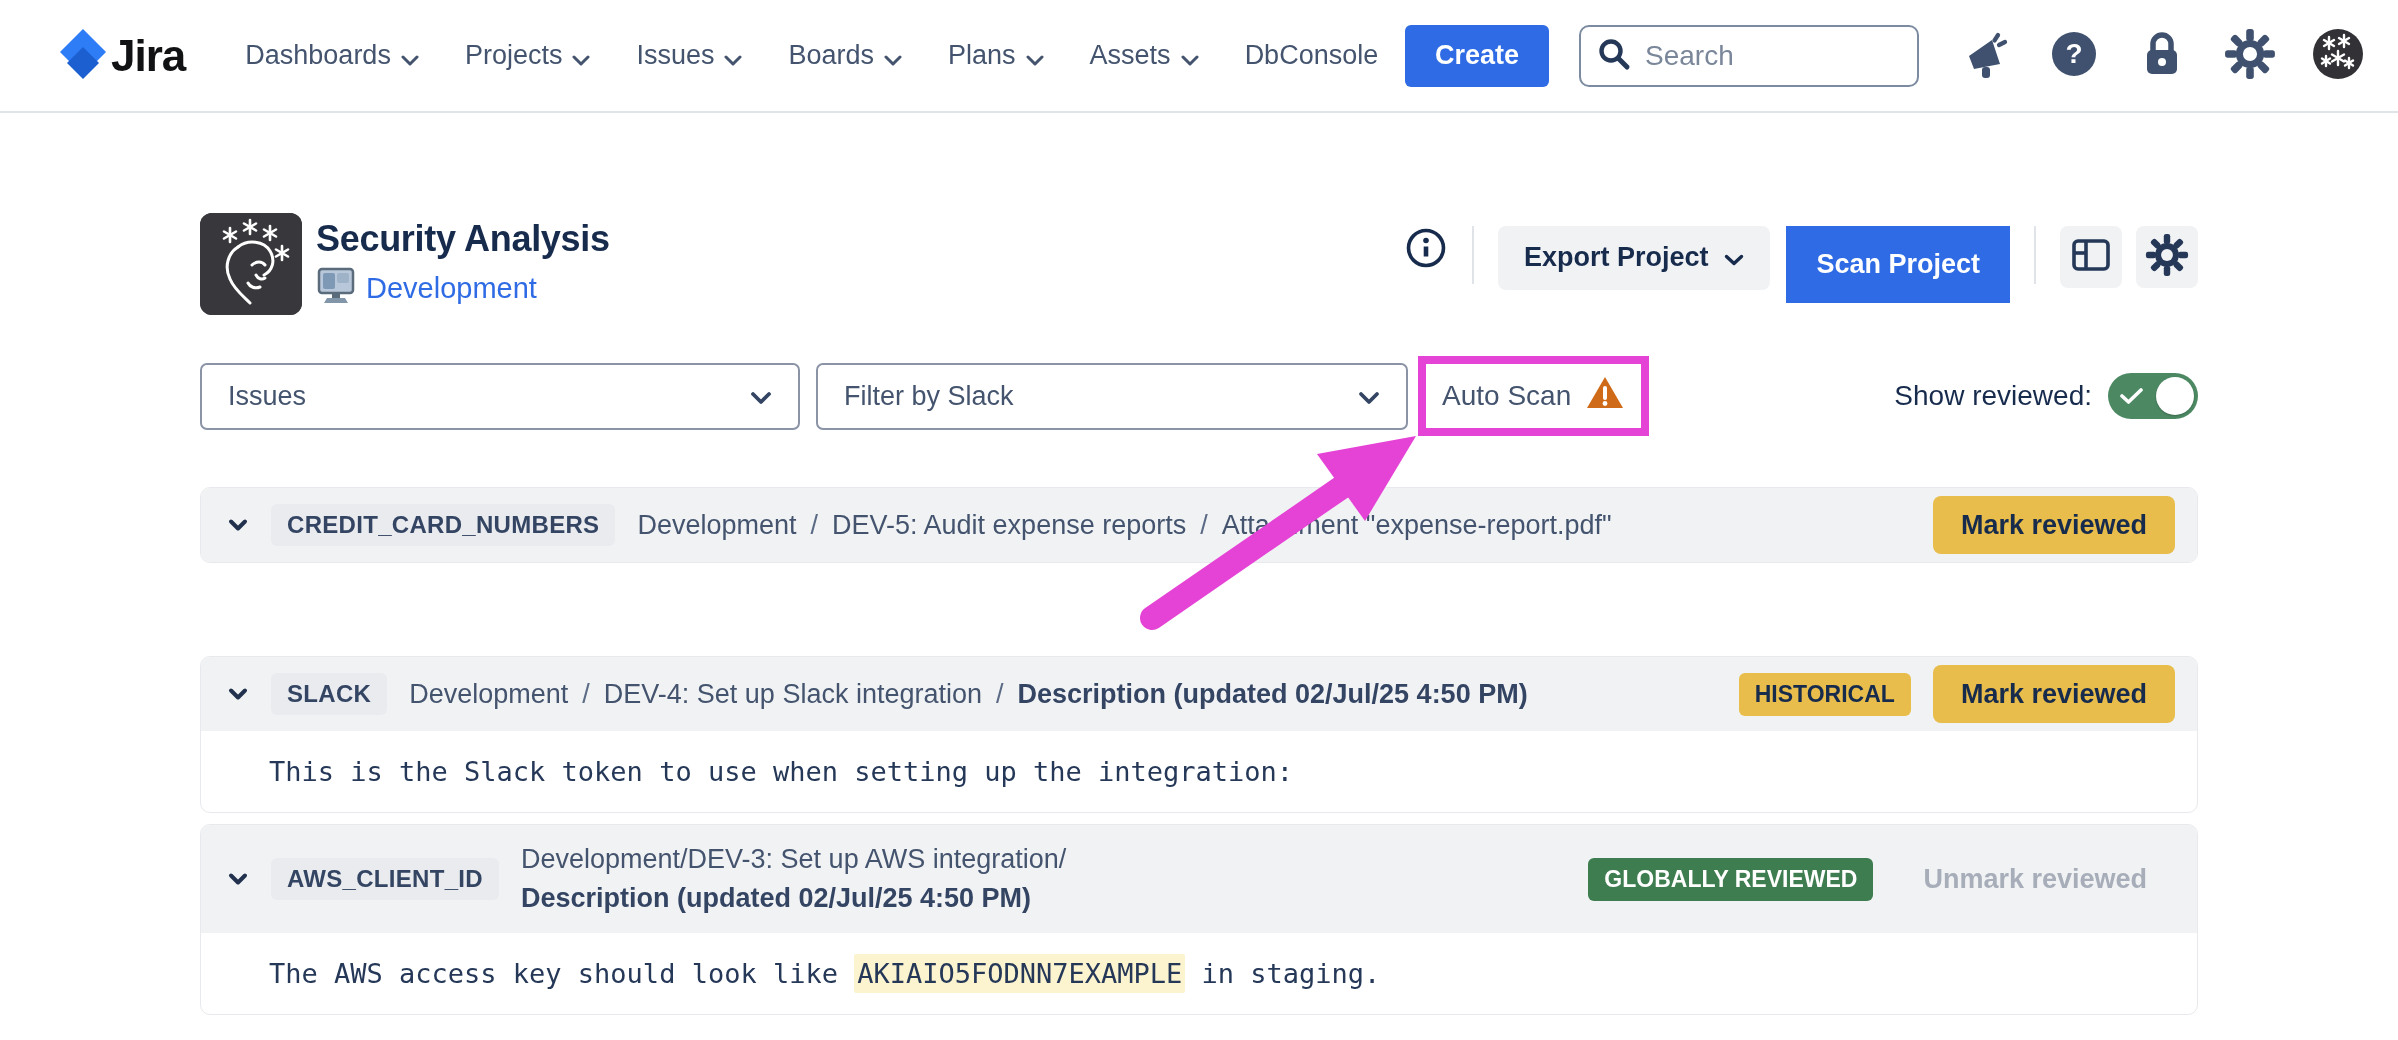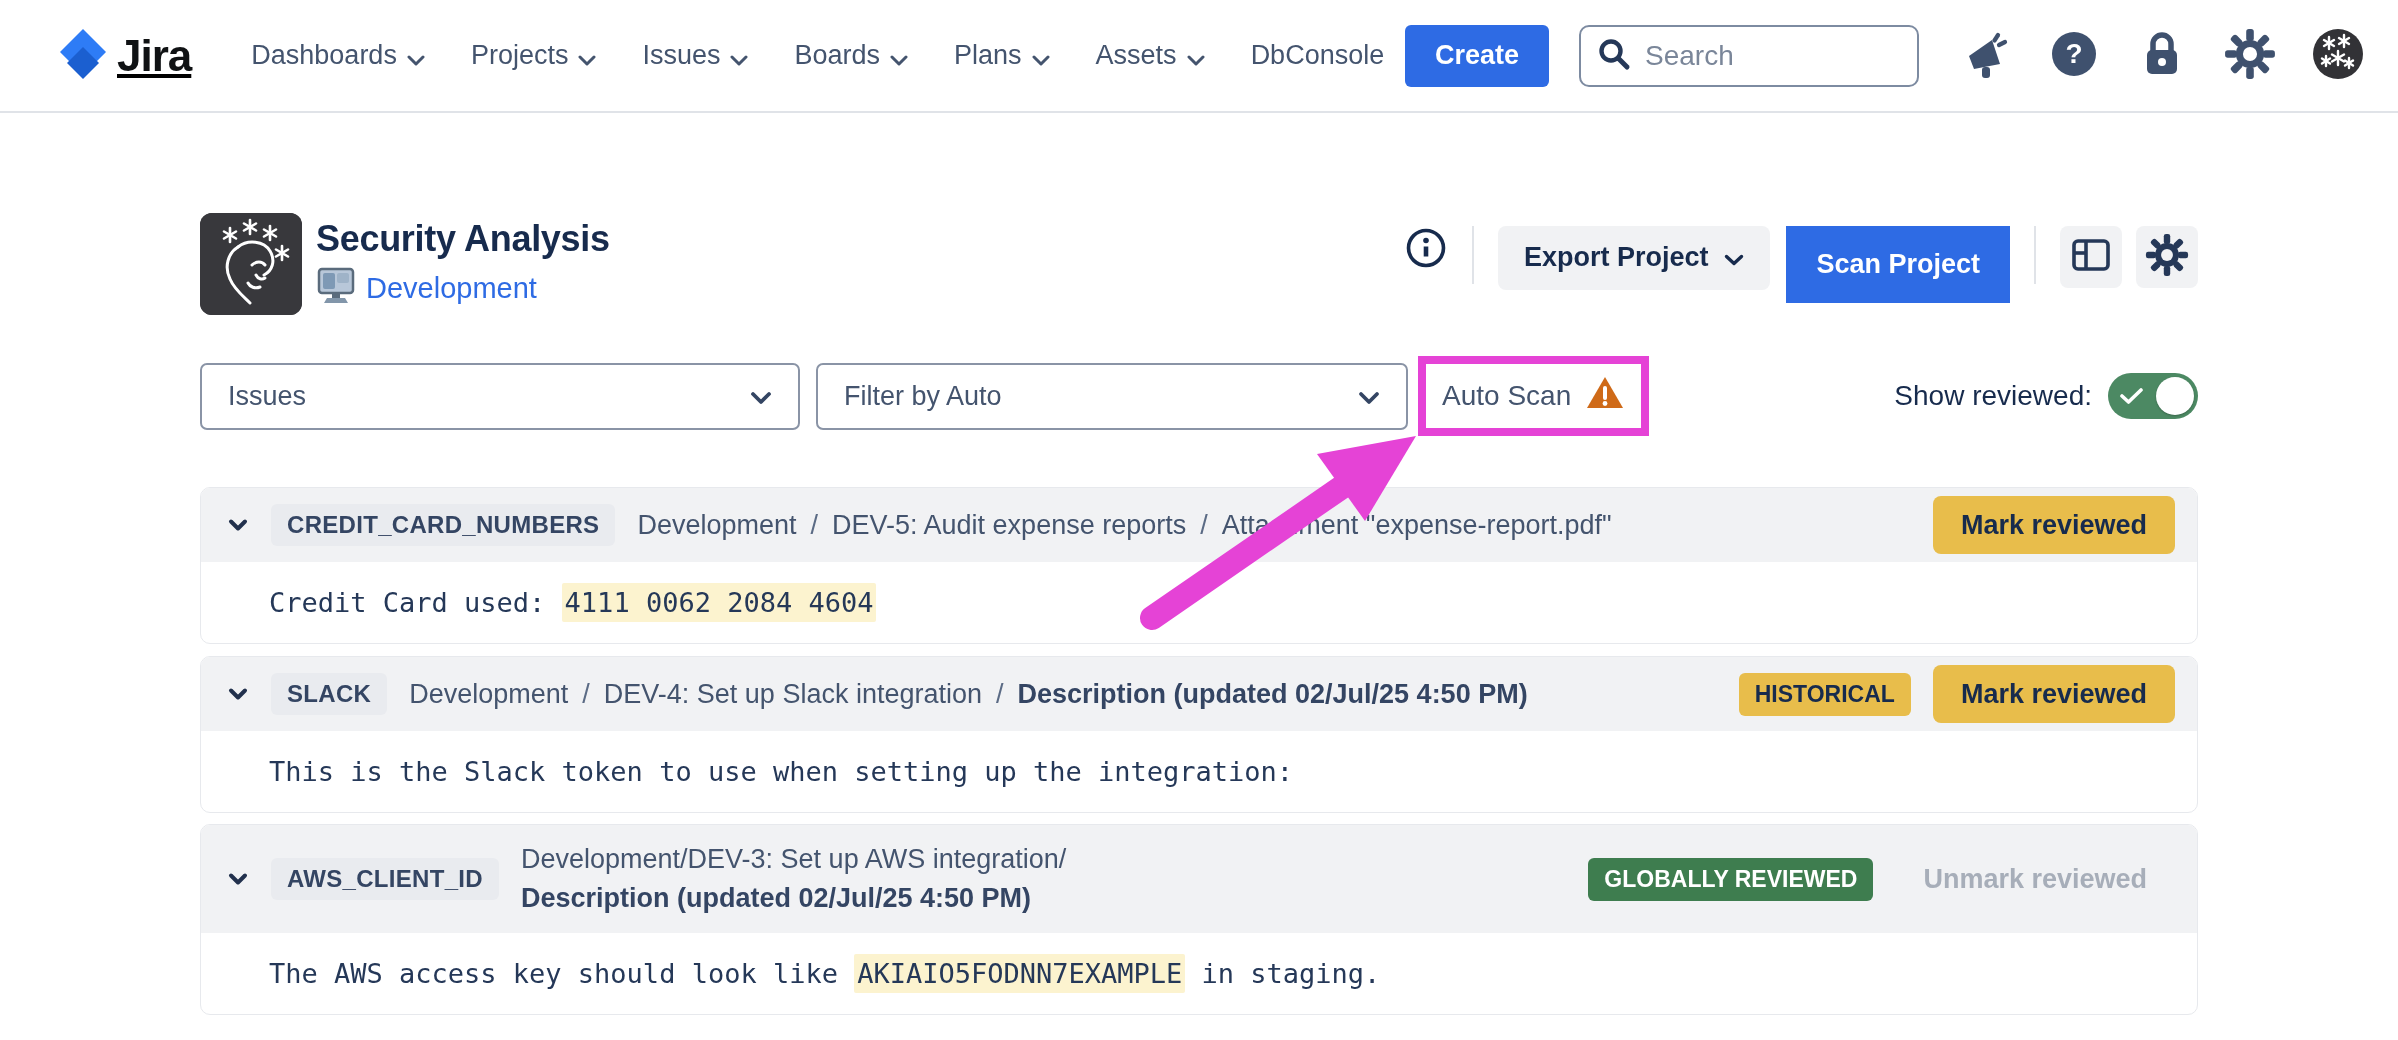--- a/index.html
+++ b/index.html
@@ -3,21 +3,21 @@
 <meta charset="utf-8">
 <style>
   * { margin:0; padding:0; box-sizing:border-box; }
   html,body { width:2398px; height:1040px; background:#ffffff; overflow:hidden;
               font-family:"Liberation Sans", sans-serif; }
   .page { position:relative; width:2398px; height:1040px; background:#fff; }
 
   
   .topnav { position:absolute; top:0; left:0; width:100%; height:113px; background:#fff;
             border-bottom:2px solid #e0e3e8; display:flex; align-items:center; padding:0 33px 0 55px; }
-  .brand { display:flex; align-items:center; gap:6px; cursor:pointer;text-decoration:underline; }
+  .brand { display:flex; align-items:center; gap:0; cursor:pointer; }
   .brand-text { font-size:44px; font-weight:700; color:#101214; letter-spacing:-1px; }
   .navitems { display:flex; align-items:center; gap:46px; margin-left:60px; }
   .navitem { display:flex; align-items:center; gap:10px; font-size:27px; font-weight:500;
              color:#44546e; cursor:pointer; white-space:nowrap; }
   .nav-chev { margin-top:3px; }
   .create-btn { margin-left:auto; height:62px; padding:0 30px; background:#2e6be4; color:#fff;
                 font-size:27px; font-weight:700; border:none; border-radius:6px; cursor:pointer;
                 font-family:inherit; }
   .searchbox { margin-left:30px; width:340px; height:62px; border:2.5px solid #7d8ba1; border-radius:10px;
                display:flex; align-items:center; padding:0 14px; gap:12px; background:#fff; }
@@ -363,21 +363,21 @@
   </section>
 
   <section class="filterrow">
     <div class="select select-issues">
       <span>Issues</span>
       <span><svg width="22" height="14" viewBox="0 0 22 14">
             <polyline points="3,3 11,11 19,3" fill="none" stroke="#344563" stroke-width="3.8" stroke-linecap="round" stroke-linejoin="round"></polyline>
           </svg></span>
     </div>
     <div class="select select-rule">
-      <span>Filter by Auto</span>
+      <span>Filter by Slack</span>
       <span><svg width="22" height="14" viewBox="0 0 22 14">
             <polyline points="3,3 11,11 19,3" fill="none" stroke="#344563" stroke-width="3.8" stroke-linecap="round" stroke-linejoin="round"></polyline>
           </svg></span>
     </div>
     <div class="autoscan">
       <span>Auto Scan</span>
       <span>
         <svg width="40" height="36" viewBox="0 0 40 36">
           <path d="M20 2 L38 33 L2 33 Z" fill="#cf6a18"></path>
           <line x1="20" y1="13" x2="20" y2="23" stroke="#ffffff" stroke-width="4" stroke-linecap="round"></line>
@@ -408,21 +408,20 @@
         <span>Development</span>
         <span class="sep">/</span>
         <span>DEV-5: Audit expense reports</span>
         <span class="sep">/</span>
         <span>Attachment "expense-report.pdf"</span>
       </div>
       <div class="head-right">
         <button class="action-btn yellow">Mark reviewed</button>
       </div>
     </div>
-    <div class="card-body"><span>Credit Card used: </span><span class="hl">4111 0062 2084 4604</span><span></span></div>
   </section>
 
   <section class="card card2">
     <div class="card-head">
       <button class="rowchev">
         <svg width="22" height="14" viewBox="0 0 22 14">
             <polyline points="4,3.5 11,10.5 18,3.5" fill="none" stroke="#22314d" stroke-width="4" stroke-linecap="round" stroke-linejoin="round"></polyline>
           </svg>
       </button>
       <span class="rulebadge">SLACK</span>

